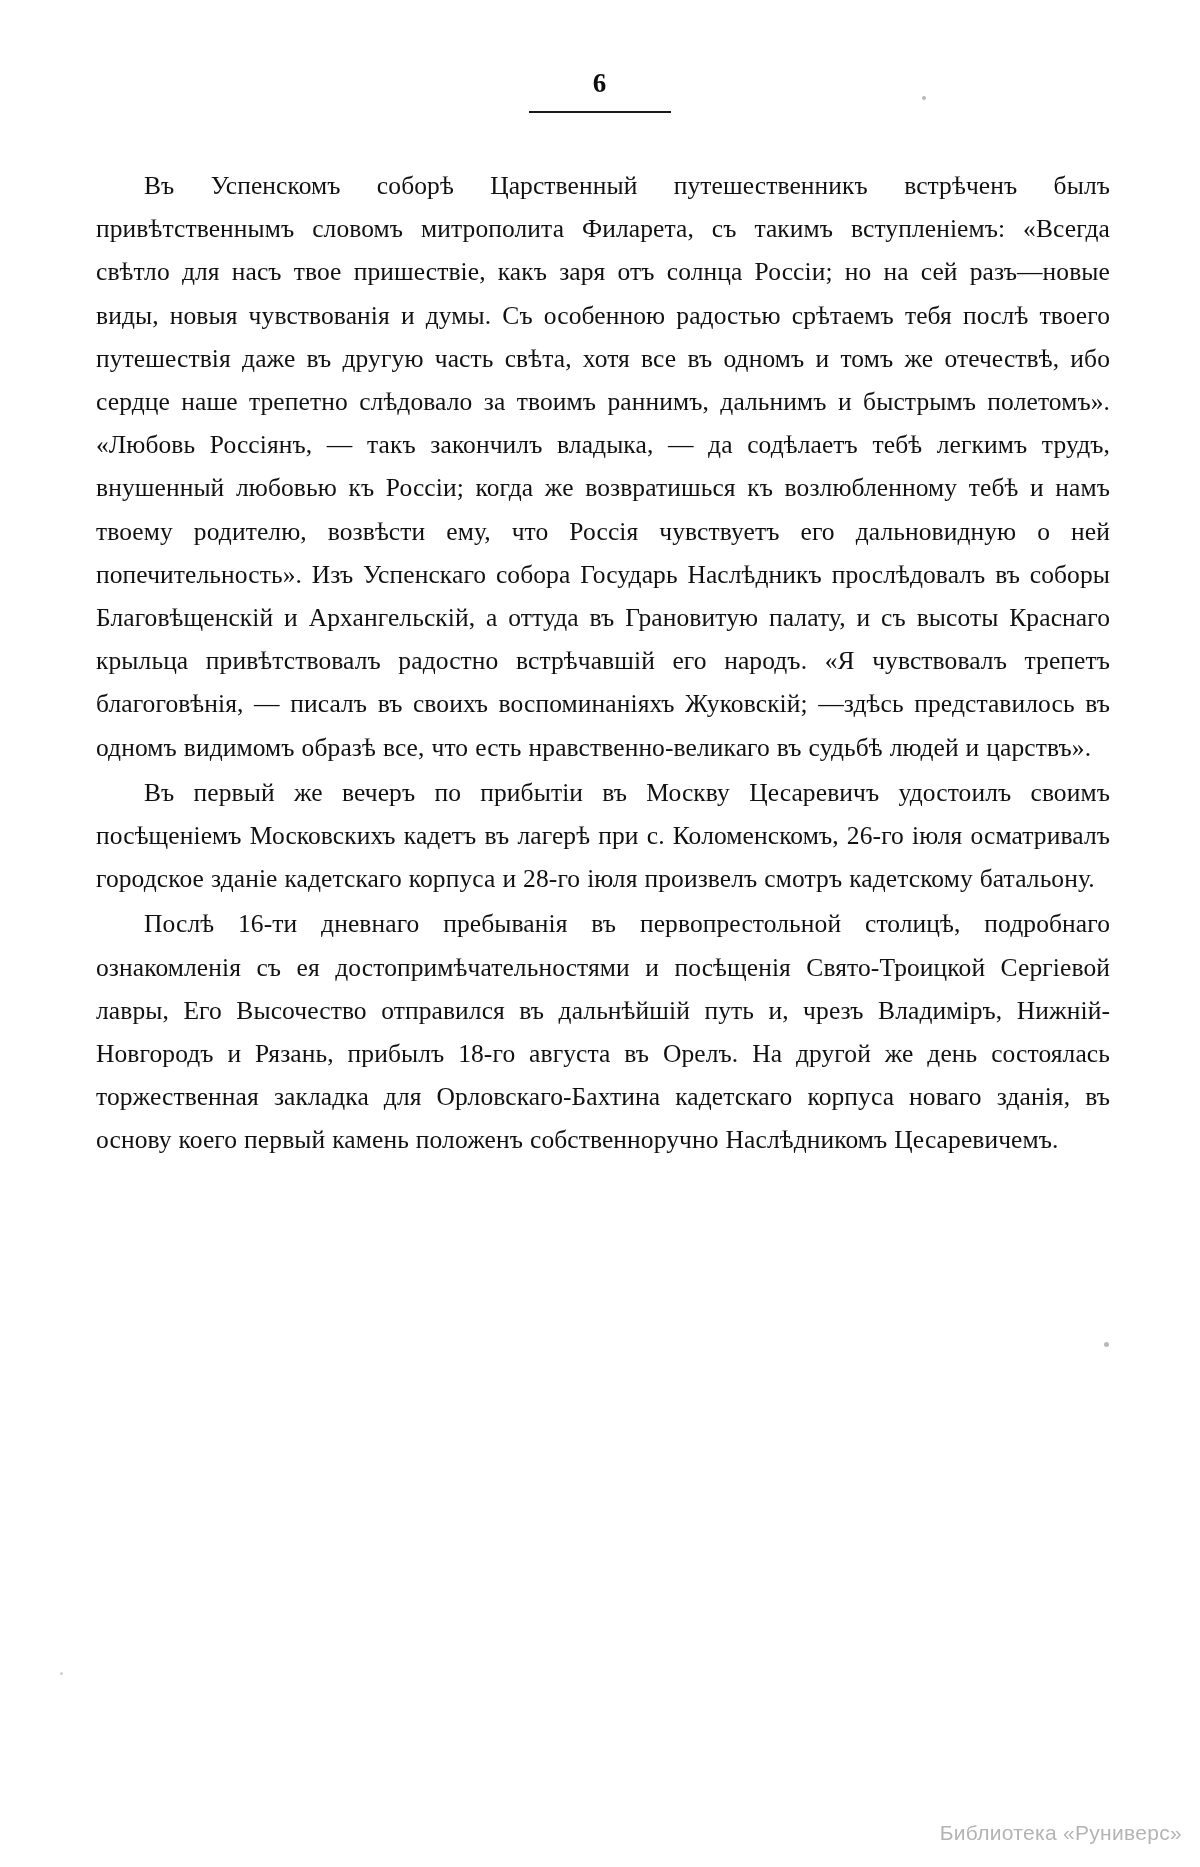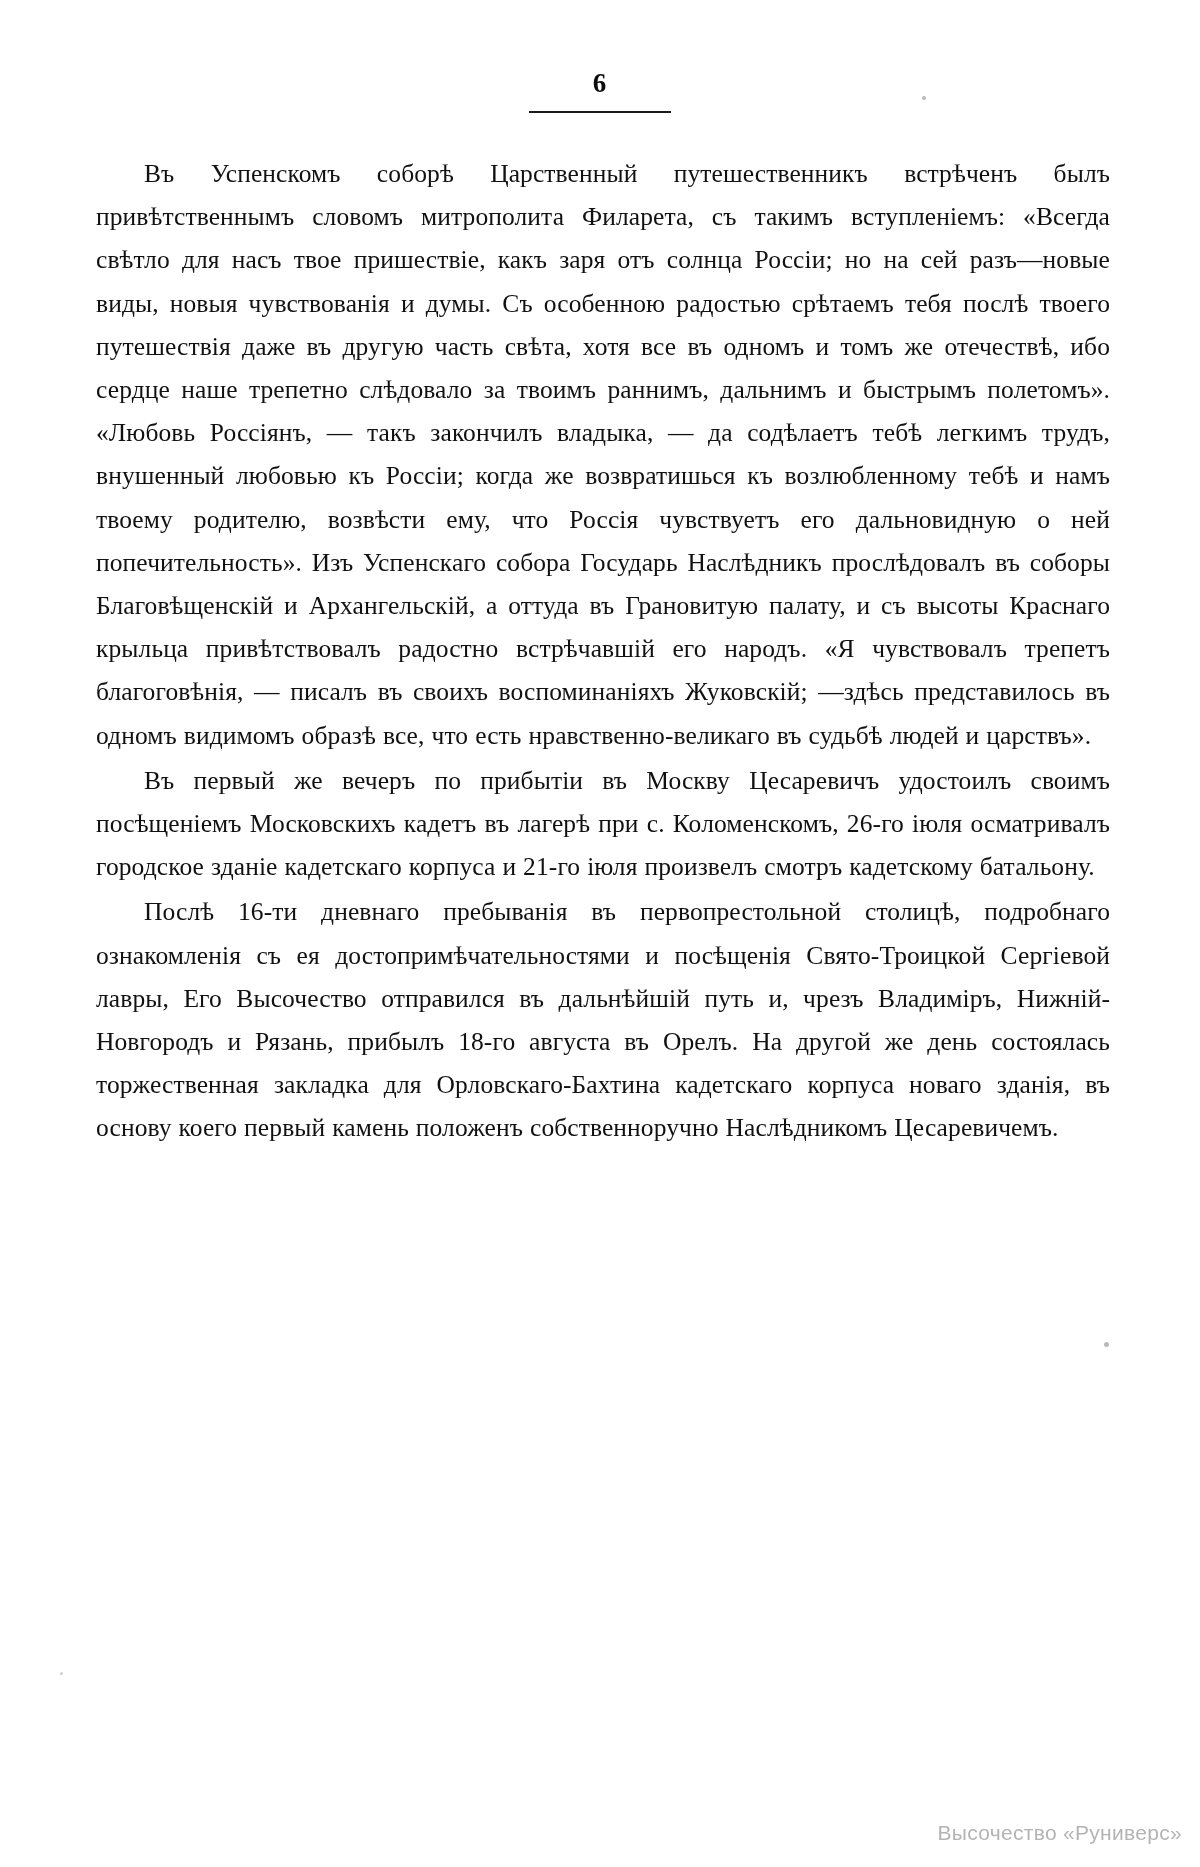--- a/index.html
+++ b/index.html
@@ -41,21 +41,21 @@
     position: absolute;
     left: 529px;
     top: 111px;
     width: 142px;
     height: 2px;
     background: #1a1a1a;
   }
   .body-text {
     position: absolute;
     left: 96px;
-    top: 152px;
+    top: 164px;
     width: 1014px;
   }
   p.para {
     margin: 0 0 2px 0;
     font-size: 25.5px;
     line-height: 43.2px;
     text-align: justify;
     text-indent: 48px;
     color: #111111;
     letter-spacing: 0.1px;
@@ -90,22 +90,22 @@
 <div class="page">
 
   <div class="page-number-wrap">
     <span class="page-number">6</span>
   </div>
 
   <div class="rule"></div>
 
   <div class="body-text">
     <p class="para">Въ Успенскомъ соборѣ Царственный путешественникъ встрѣченъ былъ привѣтственнымъ словомъ митрополита Филарета, съ такимъ вступленіемъ: «Всегда свѣтло для насъ твое пришествіе, какъ заря отъ солнца Россіи; но на сей разъ—новые виды, новыя чувствованія и думы. Съ особенною радостью срѣтаемъ тебя послѣ твоего путешествія даже въ другую часть свѣта, хотя все въ одномъ и томъ же отечествѣ, ибо сердце наше трепетно слѣдовало за твоимъ раннимъ, дальнимъ и быстрымъ полетомъ». «Любовь Россіянъ, — такъ закончилъ владыка, — да содѣлаетъ тебѣ легкимъ трудъ, внушенный любовью къ Россіи; когда же возвратишься къ возлюбленному тебѣ и намъ твоему родителю, возвѣсти ему, что Россія чувствуетъ его дальновидную о ней попечительность». Изъ Успенскаго собора Государь Наслѣдникъ прослѣдовалъ въ соборы Благовѣщенскій и Архангельскій, а оттуда въ Грановитую палату, и съ высоты Краснаго крыльца привѣтствовалъ радостно встрѣчавшій его народъ. «Я чувствовалъ трепетъ благоговѣнія, — писалъ въ своихъ воспоминаніяхъ Жуковскій; —здѣсь представилось въ одномъ видимомъ образѣ все, что есть нравственно-великаго въ судьбѣ людей и царствъ».</p>
-    <p class="para">Въ первый же вечеръ по прибытіи въ Москву Цесаревичъ удостоилъ своимъ посѣщеніемъ Московскихъ кадетъ въ лагерѣ при с. Коломенскомъ, 26-го іюля осматривалъ городское зданіе кадетскаго корпуса и 21-го іюля произвелъ смотръ кадетскому батальону.</p>
+    <p class="para">Въ первый же вечеръ по прибытіи въ Москву Цесаревичъ удостоилъ своимъ посѣщеніемъ Московскихъ кадетъ въ лагерѣ при с. Коломенскомъ, 26-го іюля осматривалъ городское зданіе кадетскаго корпуса и 28-го іюля произвелъ смотръ кадетскому батальону.</p>
     <p class="para">Послѣ 16-ти дневнаго пребыванія въ первопрестольной столицѣ, подробнаго ознакомленія съ ея достопримѣчательностями и посѣщенія Свято-Троицкой Сергіевой лавры, Его Высочество отправился въ дальнѣйшій путь и, чрезъ Владиміръ, Нижній-Новгородъ и Рязань, прибылъ 18-го августа въ Орелъ. На другой же день состоялась торжественная закладка для Орловскаго-Бахтина кадетскаго корпуса новаго зданія, въ основу коего первый камень положенъ собственноручно Наслѣдникомъ Цесаревичемъ.</p>
   </div>
 
   <div class="speck s1"></div>
   <div class="speck s2"></div>
   <div class="speck s3"></div>
 
-  <div class="watermark">Высочество «Руниверс»</div>
+  <div class="watermark">Библиотека «Руниверс»</div>
 </div>
 
 </body></html>

